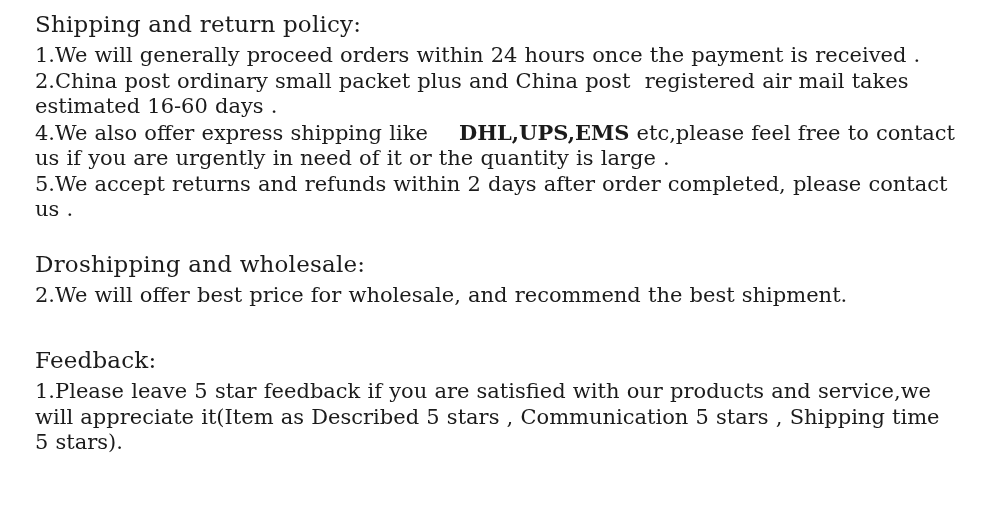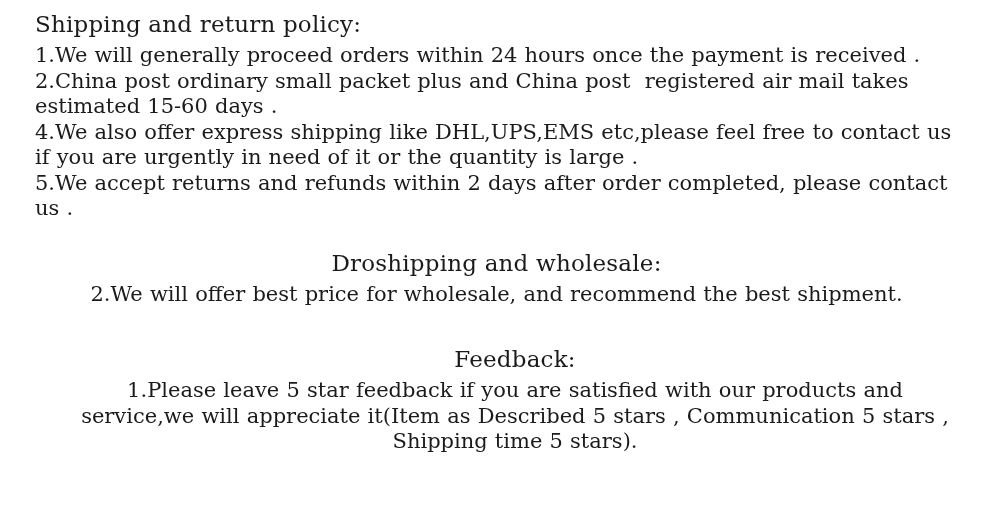--- a/index.html
+++ b/index.html
@@ -17,53 +17,52 @@
   .doc {
     box-sizing: border-box;
     width: 1000px;
     padding: 10px 42px 0 35px;
   }
   .section {
     margin: 0;
   }
   .section + .section {
     margin-top: 27px;
-    text-align: center;
   }
   .section.feedback {
     margin-top: 38px;
-    margin-left: 37px;
   }
   .section-title {
     font-size: 23px;
     font-weight: normal;
     line-height: 28px;
     margin: 0 0 5px 0;
     letter-spacing: 0.2px;
   }
   .policy-item {
     font-size: 21px;
     line-height: 25.5px;
     margin: 0;
     white-space: pre-wrap;
     word-spacing: 0.5px;
   }
   .policy-item strong {
-    font-weight: normal;
+    font-weight: bold;
+    margin-left: 24px;
   }
 </style>
 </head>
 <body>
 
 <div class="doc">
 
   <div class="section">
     <h2 class="section-title">Shipping and return policy:</h2>
     <p class="policy-item">1.We will generally proceed orders within 24 hours once the payment is received .</p>
-    <p class="policy-item">2.China post ordinary small packet plus and China post  registered air mail takes estimated 15-60 days .</p>
+    <p class="policy-item">2.China post ordinary small packet plus and China post  registered air mail takes estimated 16-60 days .</p>
     <p class="policy-item"><span>4.We also offer express shipping like </span><strong>DHL,UPS,EMS</strong><span> etc,please feel free to contact us if you are urgently in need of it or the quantity is large .</span></p>
     <p class="policy-item">5.We accept returns and refunds within 2 days after order completed, please contact us .</p>
   </div>
 
   <div class="section">
     <h2 class="section-title">Droshipping and wholesale:</h2>
     <p class="policy-item">2.We will offer best price for wholesale, and recommend the best shipment.</p>
   </div>
 
   <div class="section feedback">

